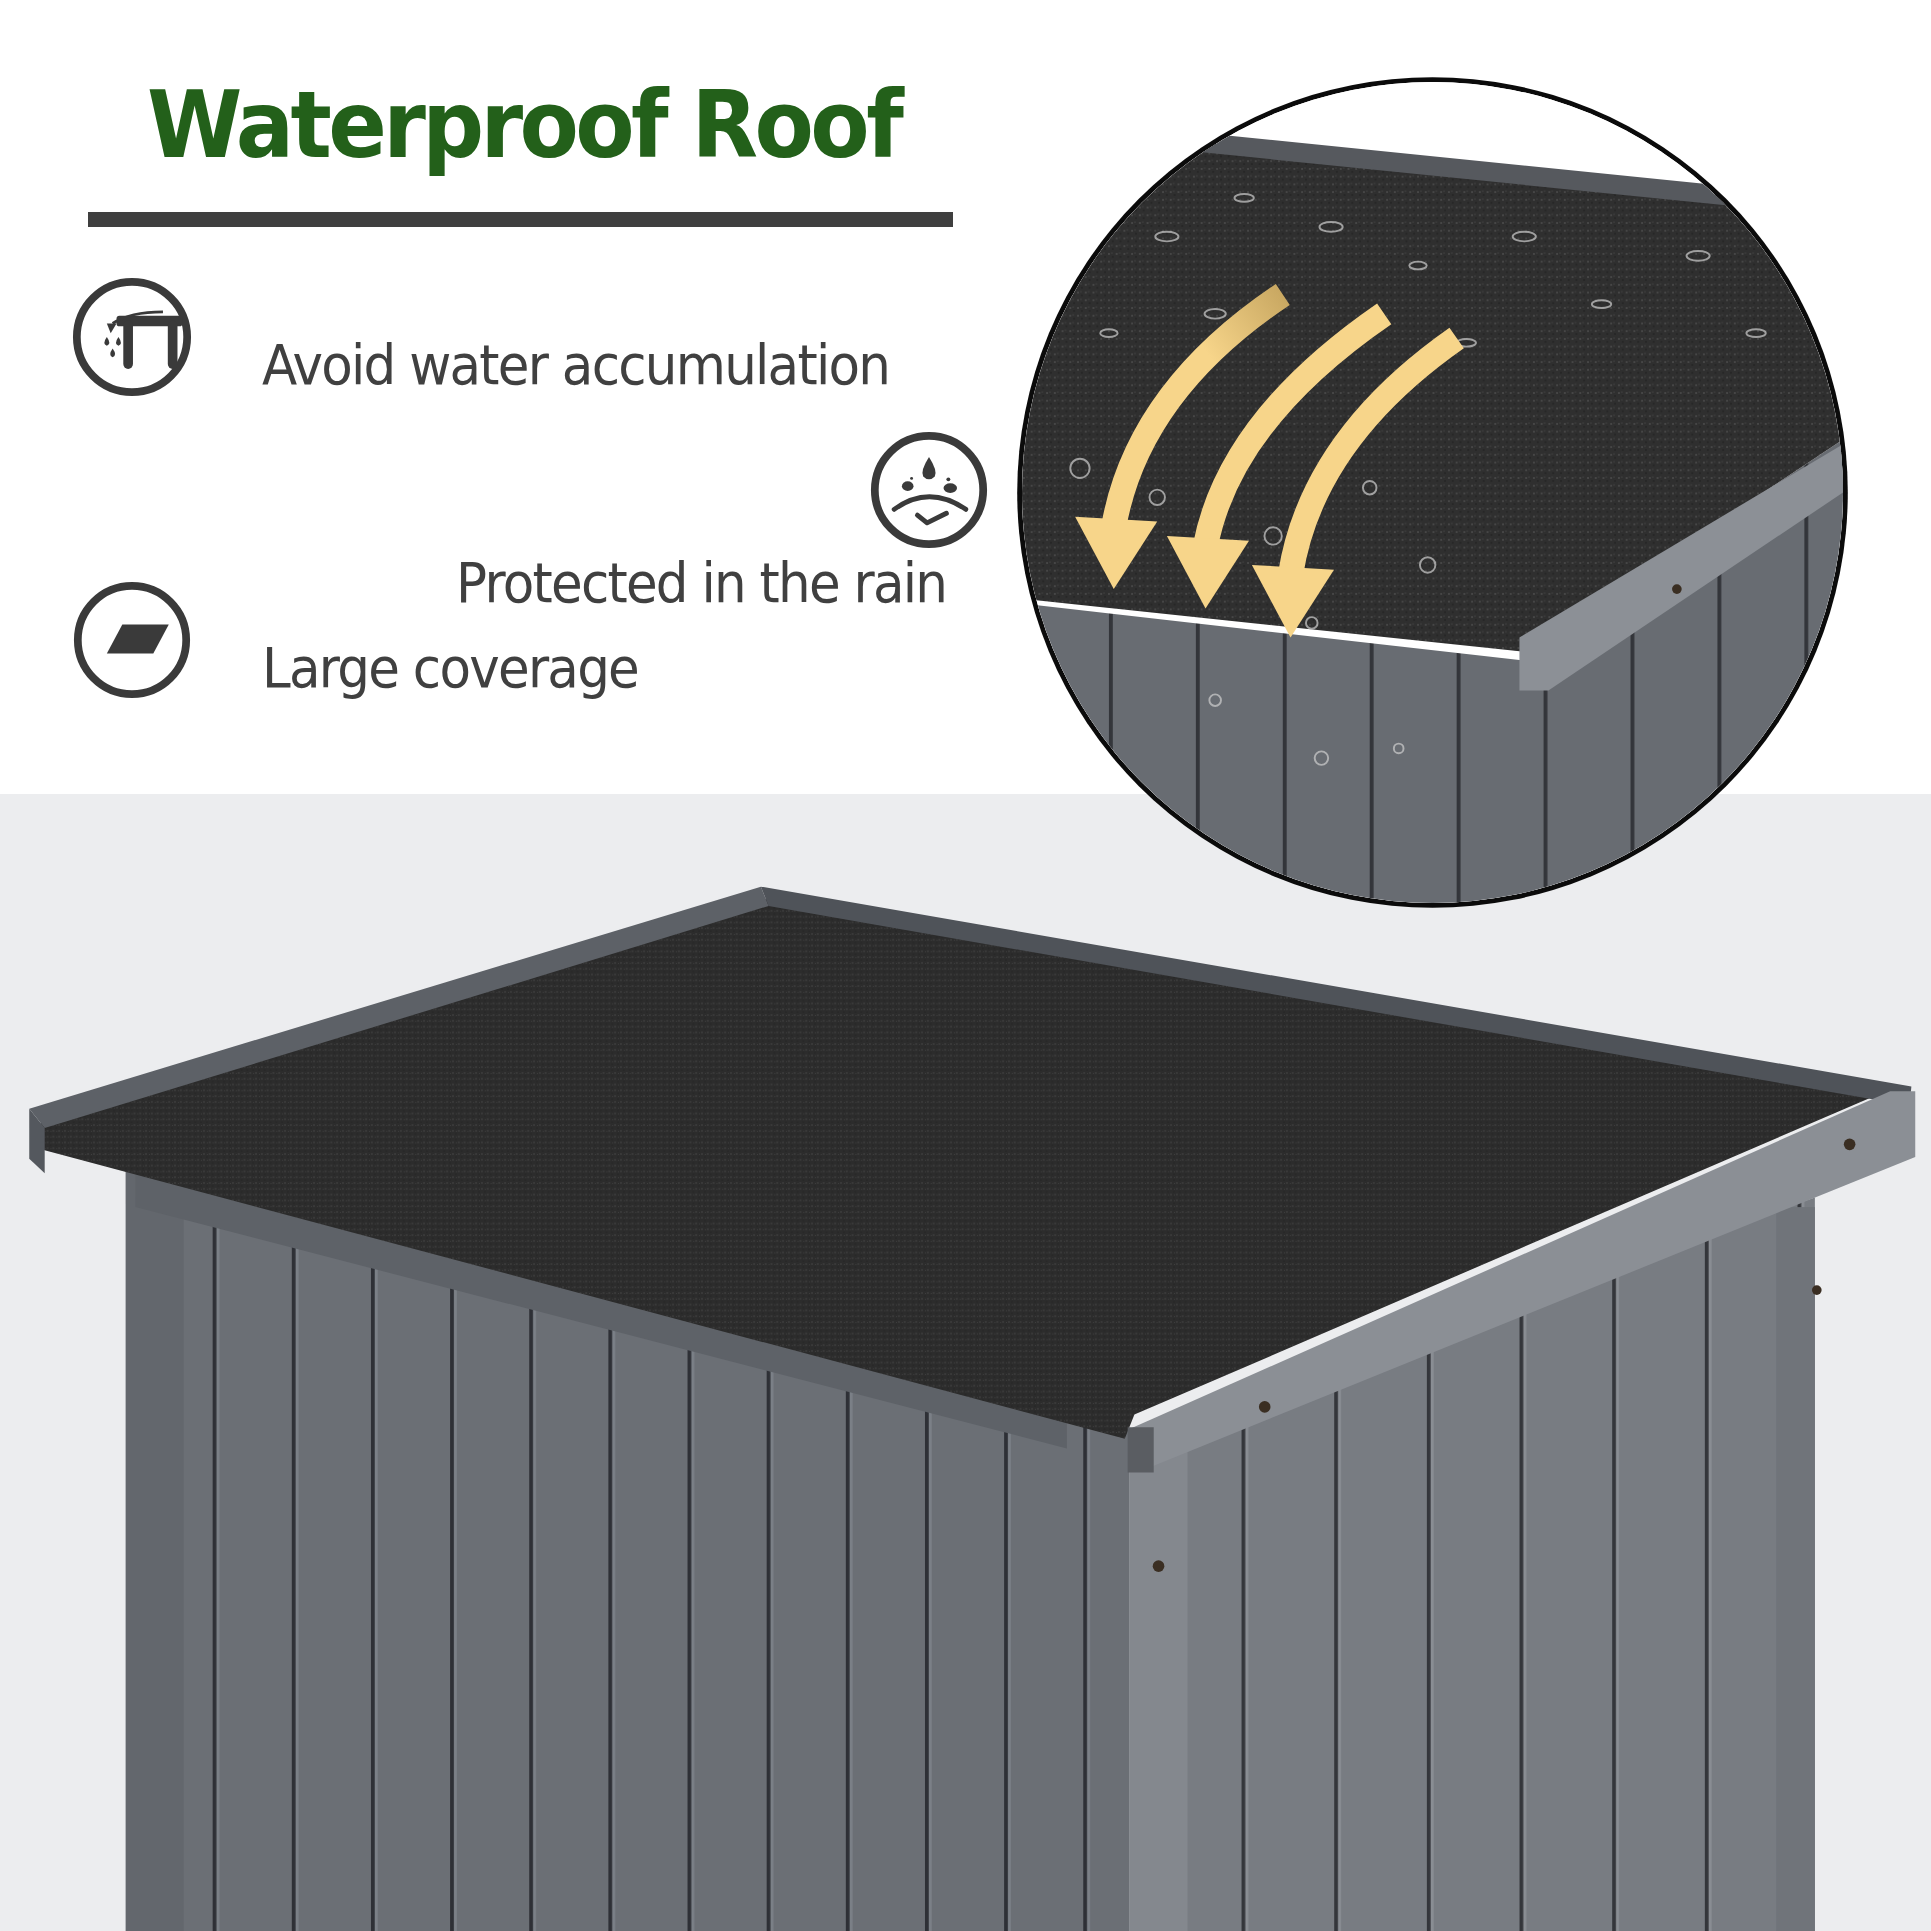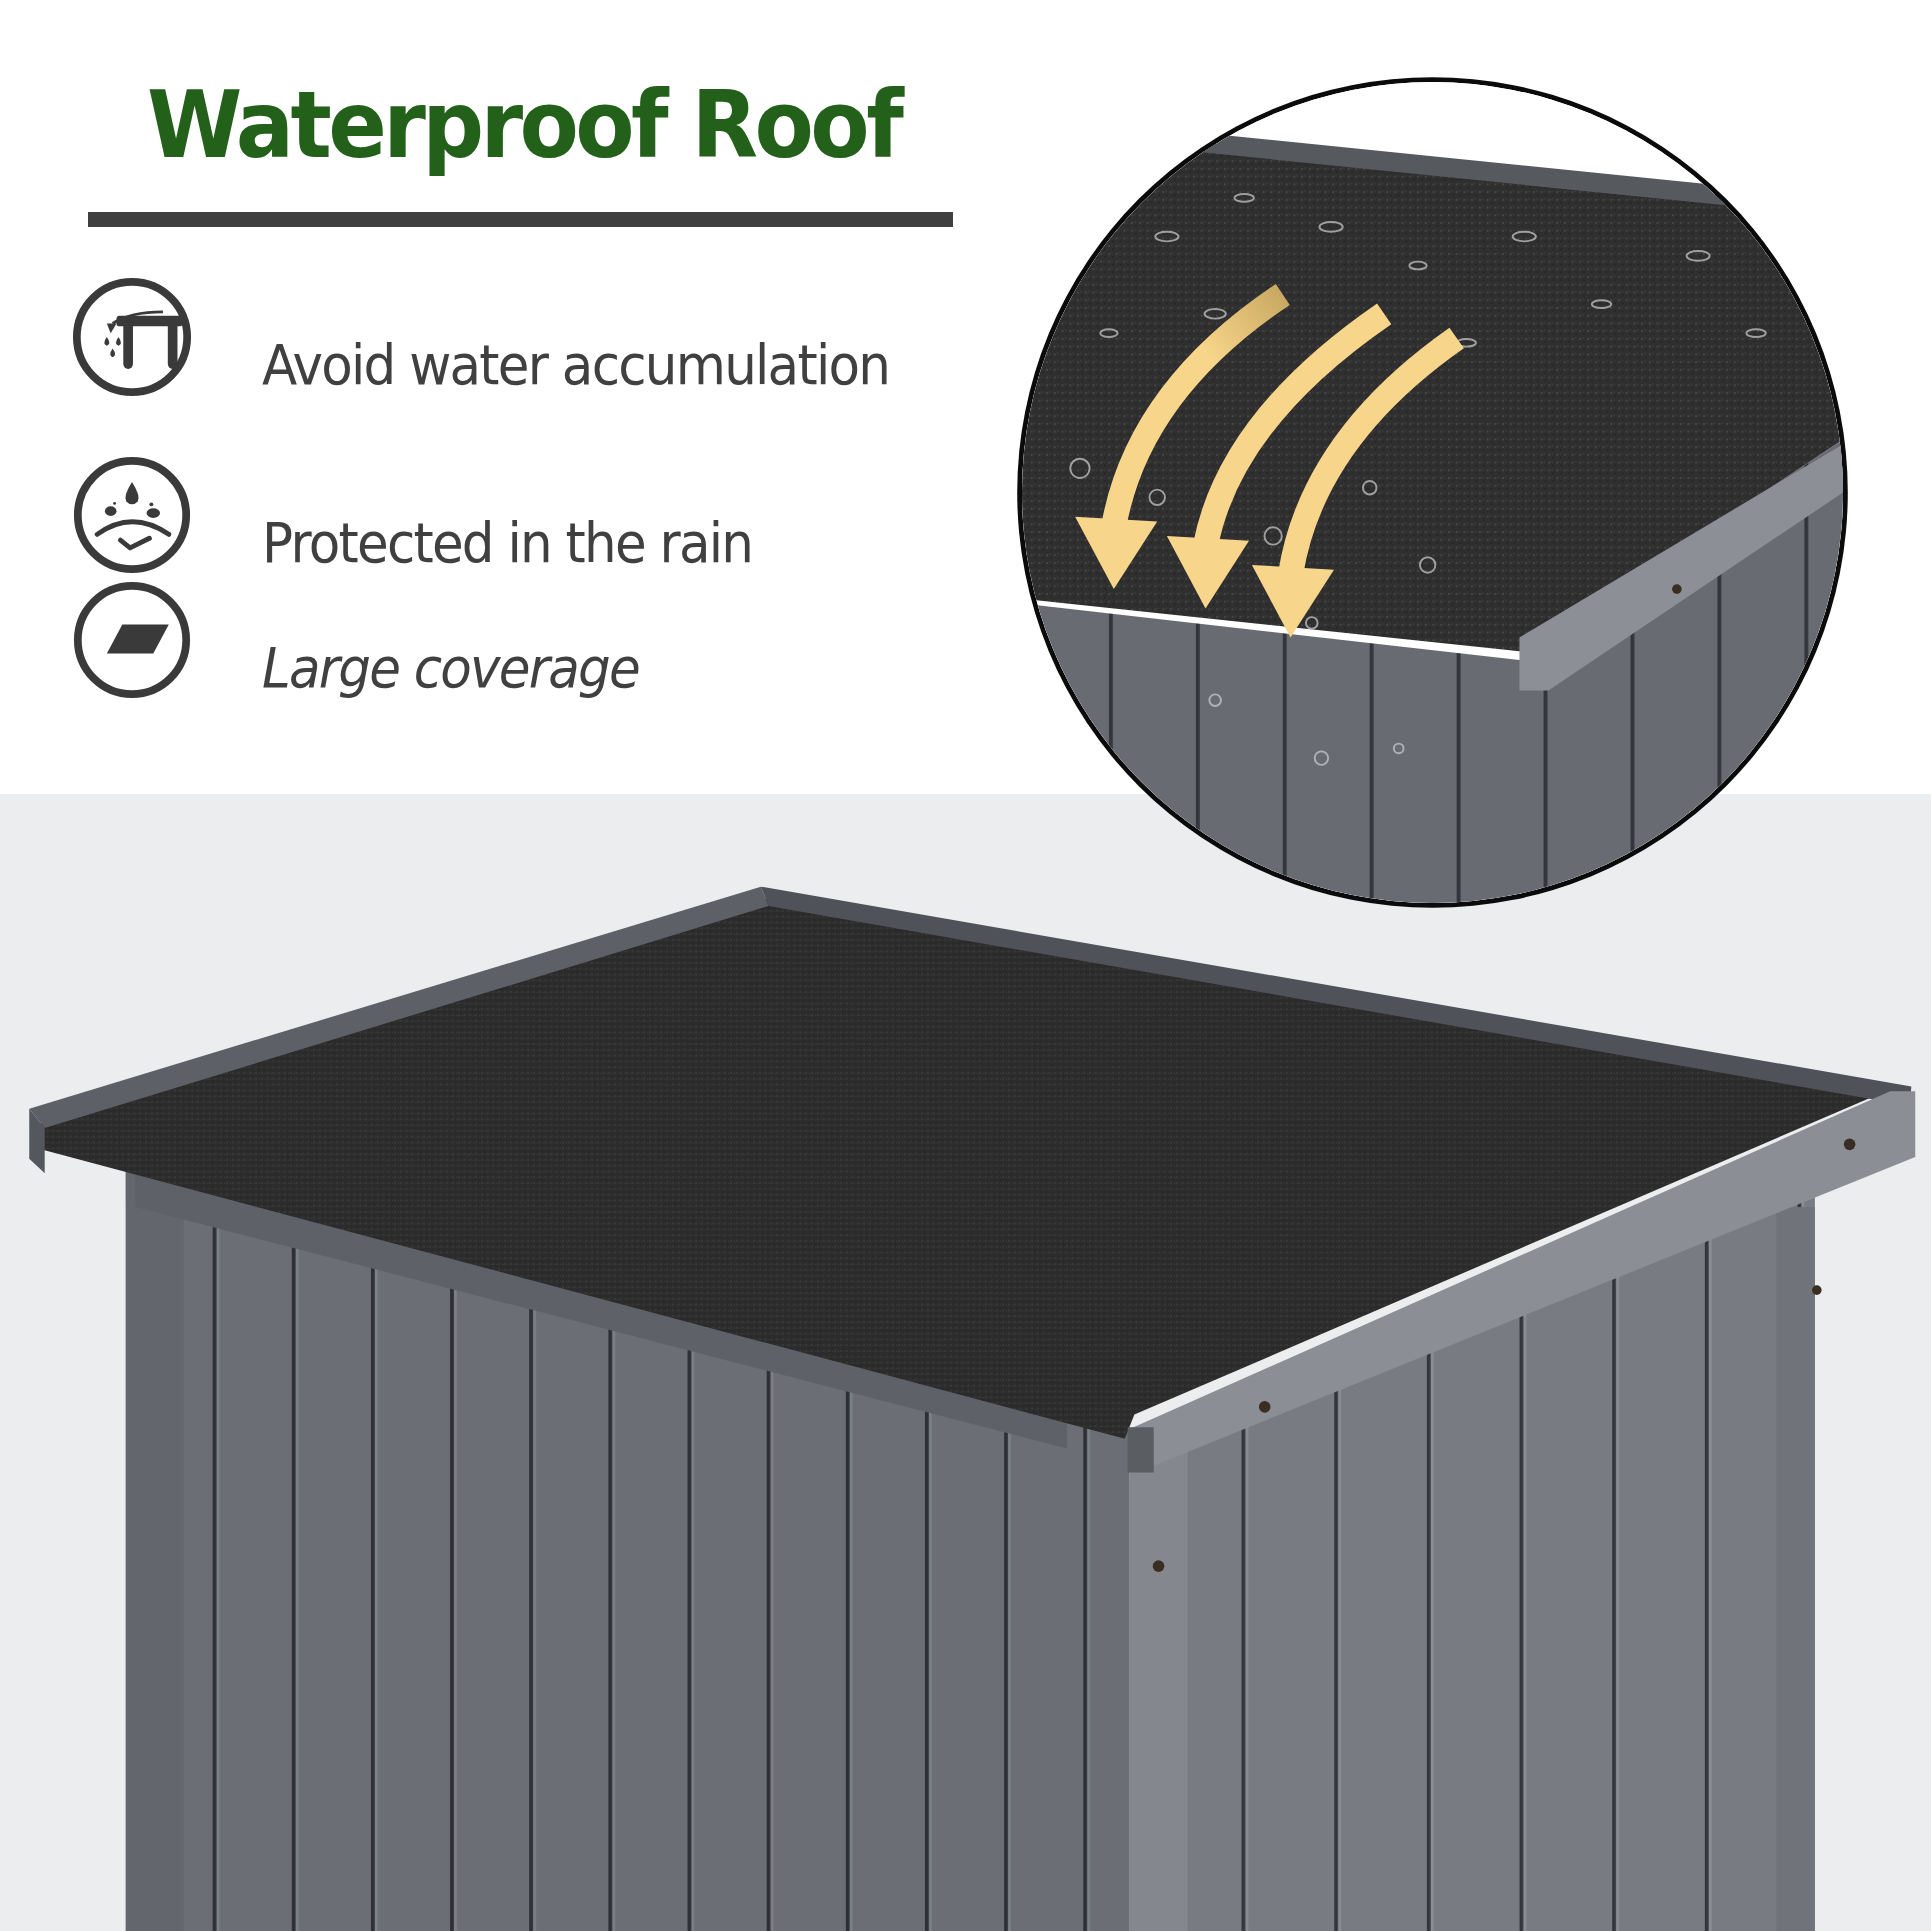--- a/index.html
+++ b/index.html
@@ -60,37 +60,37 @@
       <path d="M94 36 Q60 36 42 48" fill="none" stroke="#3a3a3a" stroke-width="3"></path>
       <path d="M36 48 L46 48 L40 58 Z" fill="#3a3a3a"></path>
       <path d="M36 62 q-5 7 0 9 q5 -2 0 -9z" fill="#3a3a3a"></path>
       <path d="M48 62 q-5 7 0 9 q5 -2 0 -9z" fill="#3a3a3a"></path>
       <path d="M42 74 q-5 7 0 9 q5 -2 0 -9z" fill="#3a3a3a"></path>
     </svg>
   </span>
   <span class="label">Avoid water accumulation</span>
 </div>
 
-<div class="feature" style="top:454px;">
+<div class="feature" style="top:430px;flex-direction:column;">
   <span class="icon">
     <svg viewBox="0 0 124 124" width="120" height="120">
       <circle cx="62" cy="62" r="56" fill="none" stroke="#3a3a3a" stroke-width="8"></circle>
       <path d="M62 28 q-9 14 -6 20 q6 6 12 0 q3 -6 -6 -20z" fill="#3a3a3a"></path>
       <ellipse cx="40" cy="58" rx="6" ry="5" fill="#3a3a3a"></ellipse>
       <ellipse cx="84" cy="60" rx="7" ry="5" fill="#3a3a3a"></ellipse>
       <circle cx="44" cy="50" r="1.5" fill="#3a3a3a"></circle>
       <circle cx="82" cy="51" r="2" fill="#3a3a3a"></circle>
       <path d="M26 82 Q62 56 100 82" fill="none" stroke="#3a3a3a" stroke-width="5" stroke-linecap="round"></path>
       <path d="M50 88 L60 96 L80 86" fill="none" stroke="#3a3a3a" stroke-width="5" stroke-linecap="round" stroke-linejoin="round"></path>
     </svg>
   </span>
   <span class="label">Protected in the rain</span>
 </div>
 
-<div class="feature" style="top:579px;font-style:italic;">
+<div class="feature" style="top:579px;">
   <span class="icon">
     <svg viewBox="0 0 124 124" width="120" height="120">
       <circle cx="62" cy="62" r="56" fill="none" stroke="#3a3a3a" stroke-width="8"></circle>
       <polygon points="52,46 100,46 84,76 36,76" fill="#3a3a3a"></polygon>
     </svg>
   </span>
   <span class="label">Large coverage</span>
 </div>
 
 <svg class="shed" viewBox="0 822 2000 1178" width="1931" height="1137">

